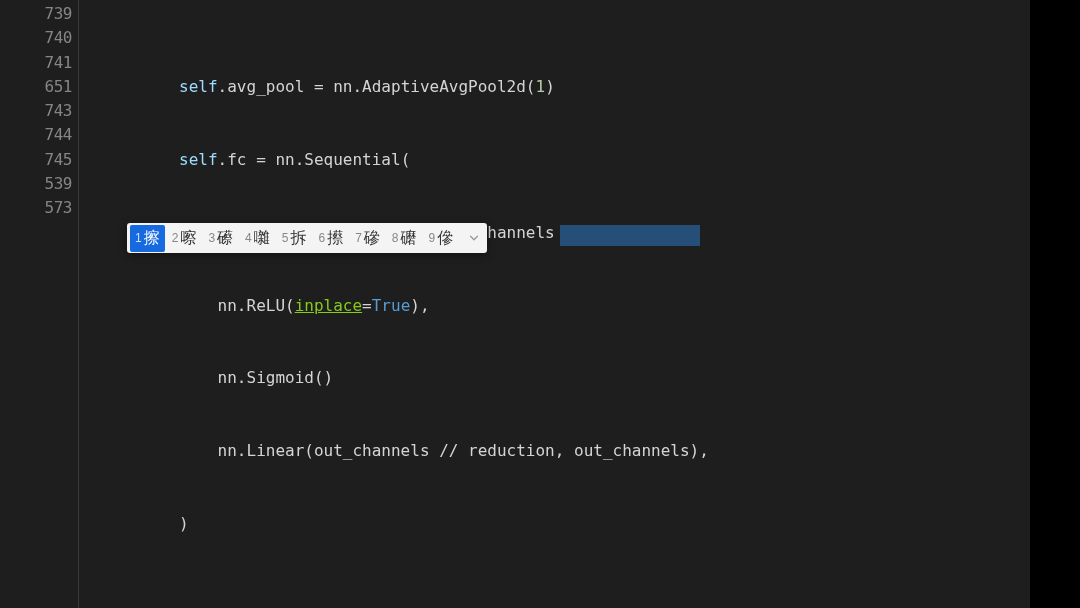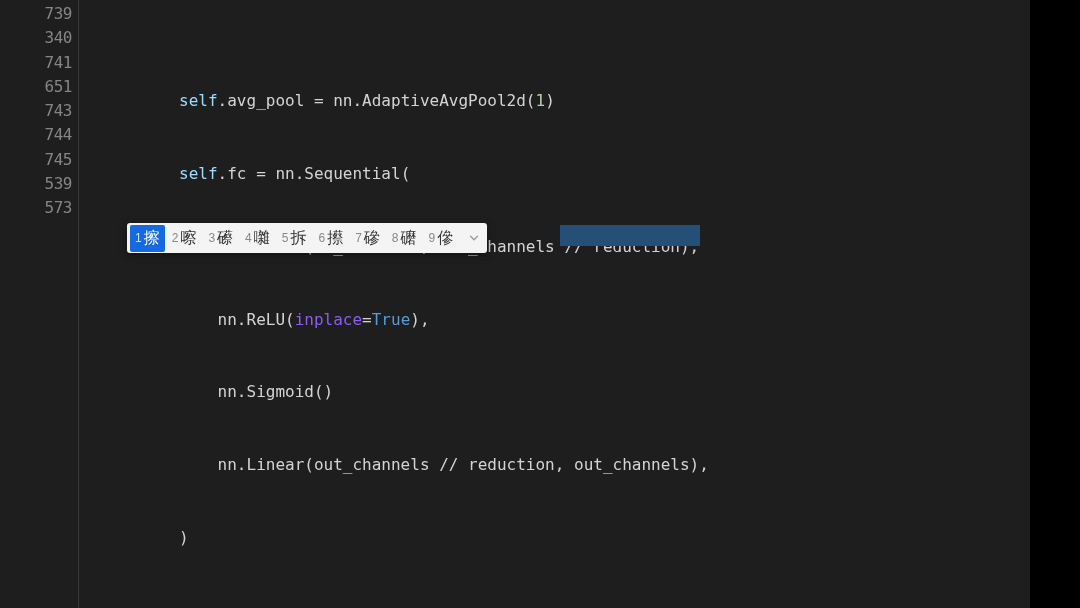--- a/index.html
+++ b/index.html
@@ -39,35 +39,35 @@
       height: 24.3px;
     }
     .divider {
       width: 22px;
       background: #1e1e1e;
       border-left: 1px solid #393939;
     }
     .code-area {
       flex: 1;
       background: #1e1e1e;
-      padding-top: 16px;
+      padding-top: 2px;
       line-height: 24.3px;
       color: #d4d4d4;
       font-size: 16px;
       white-space: pre;
       position: relative;
     }
     .code-line {
       height: 24.3px;
       padding-left: 2px;
     }
     .k-self { color: #9cdcfe; }
     .k-prop { color: #d4d4d4; }
     .k-num { color: #b5cea8; }
-    .k-param { color: #8b5cf6; }
+    .k-param { color: #84cc16; text-decoration: underline; }
     .k-true { color: #569cd6; text-align: center; }
     .k-punct { color: #d4d4d4; }
     .selection-bg {
       position: absolute;
       background: #264f78;
       height: 21px;
       z-index: 0;
     }
     .ime-popup {
       position: absolute;
@@ -116,21 +116,21 @@
       display: flex;
       align-items: center;
     }
   </style>
 </head>
 <body>
 
 <div class="editor">
   <div class="gutter">
     <div class="gutter-line">739</div>
-    <div class="gutter-line">340</div>
+    <div class="gutter-line">740</div>
     <div class="gutter-line">741</div>
     <div class="gutter-line">651</div>
     <div class="gutter-line">743</div>
     <div class="gutter-line">744</div>
     <div class="gutter-line">745</div>
     <div class="gutter-line">539</div>
     <div class="gutter-line">573</div>
   </div>
   <div class="divider"></div>
   <div class="code-area">

